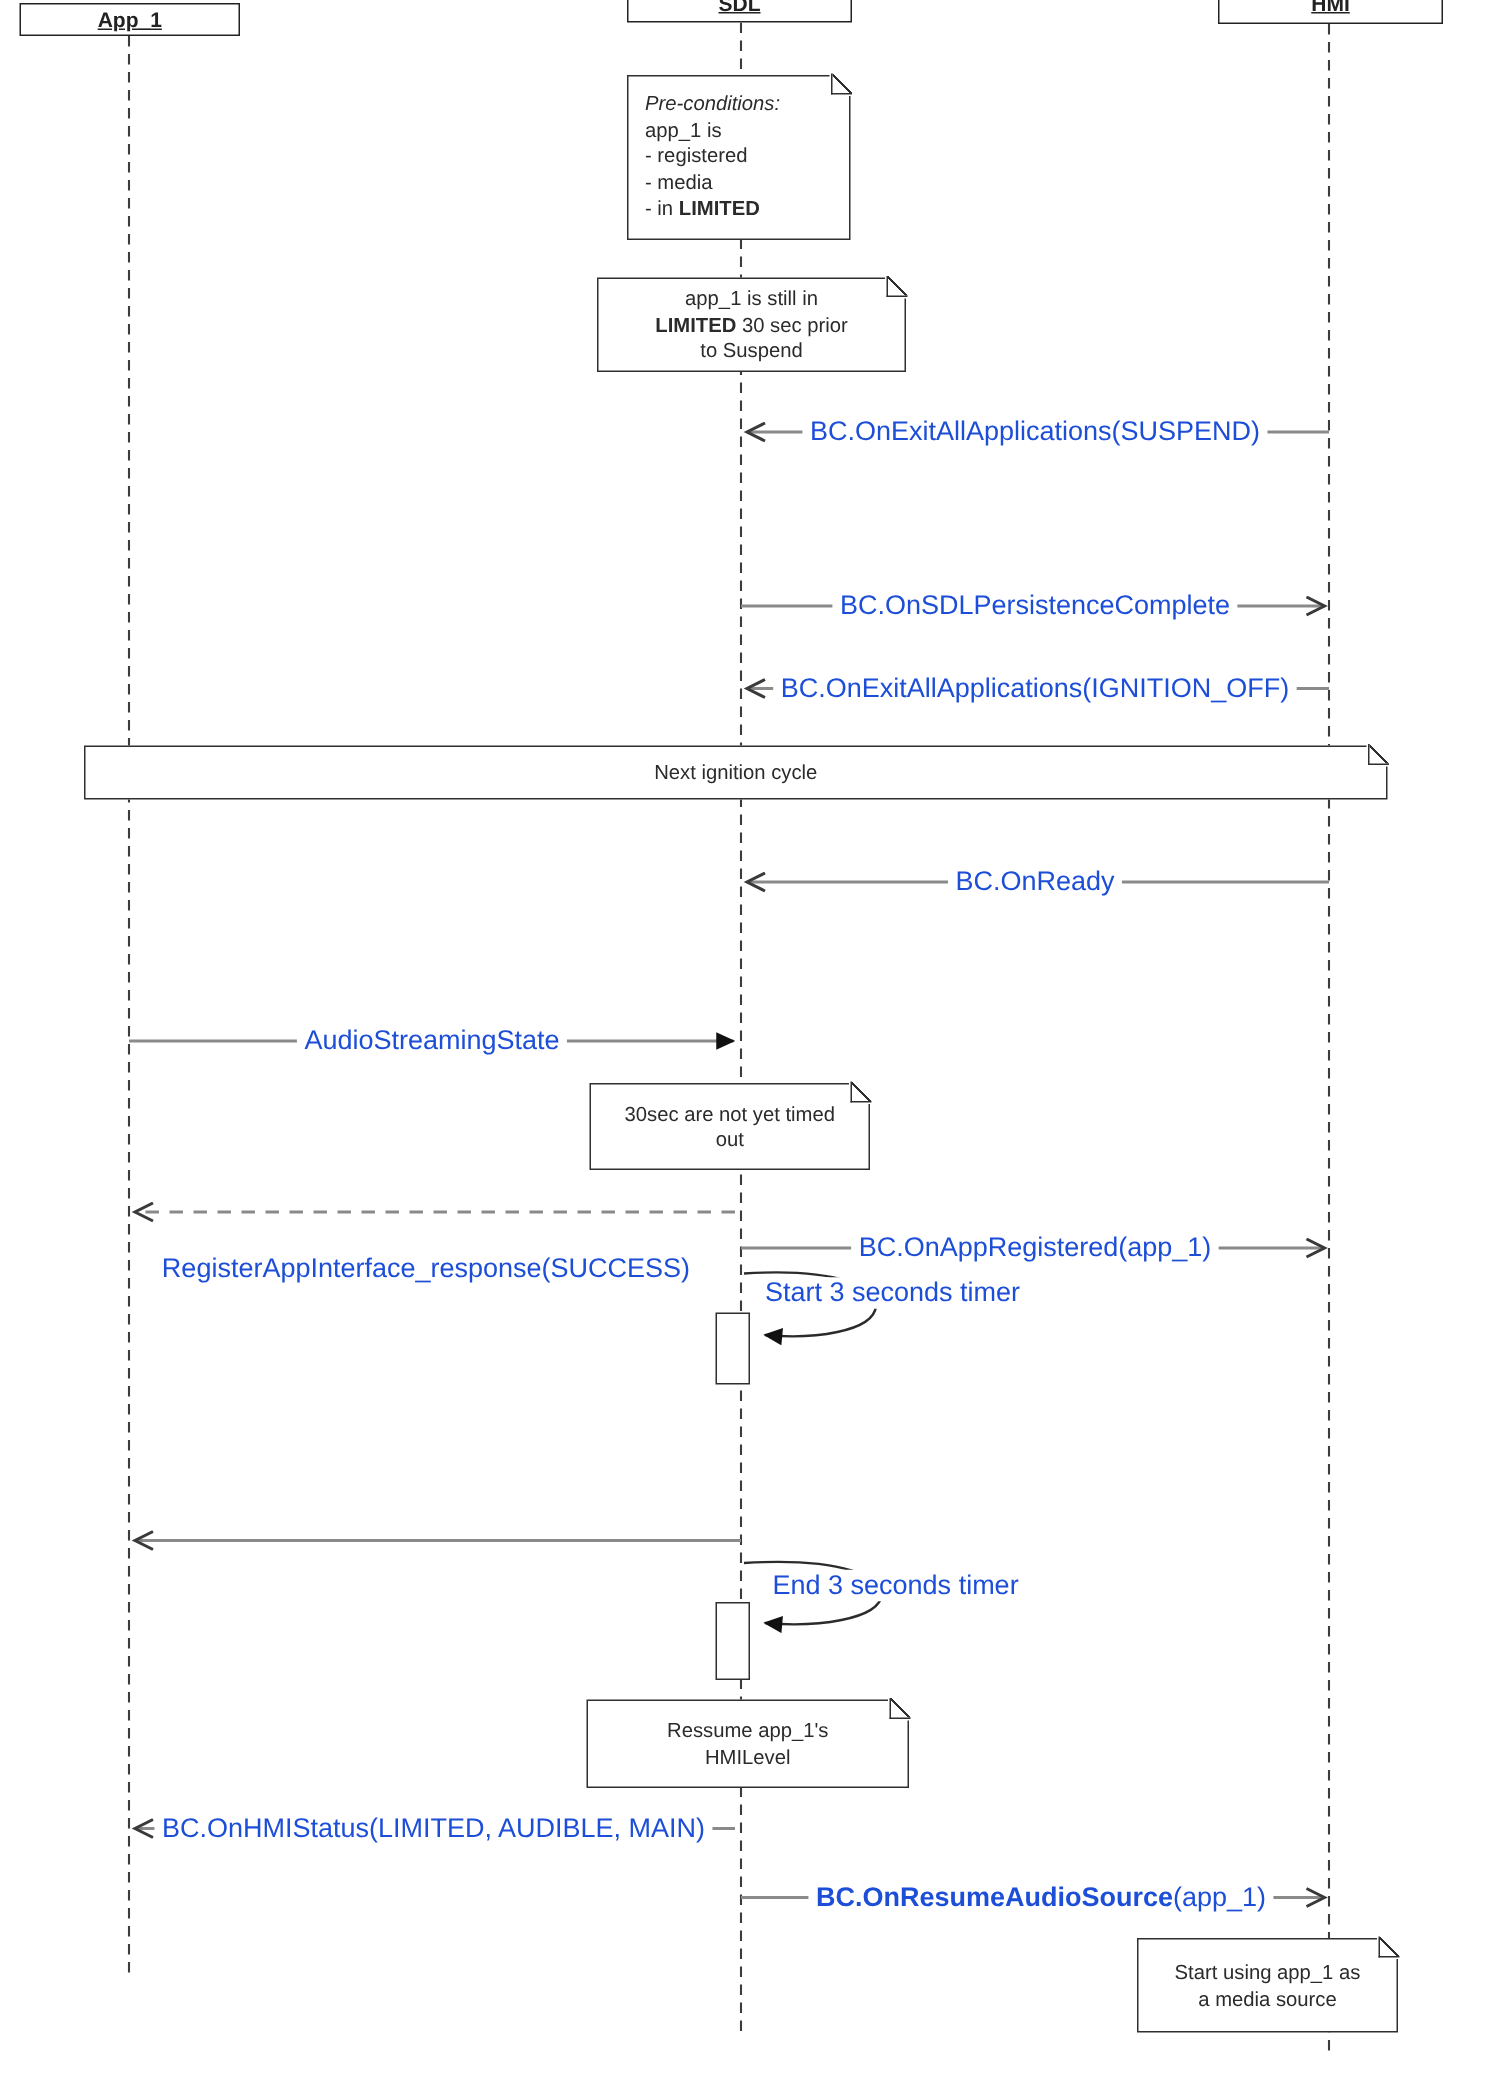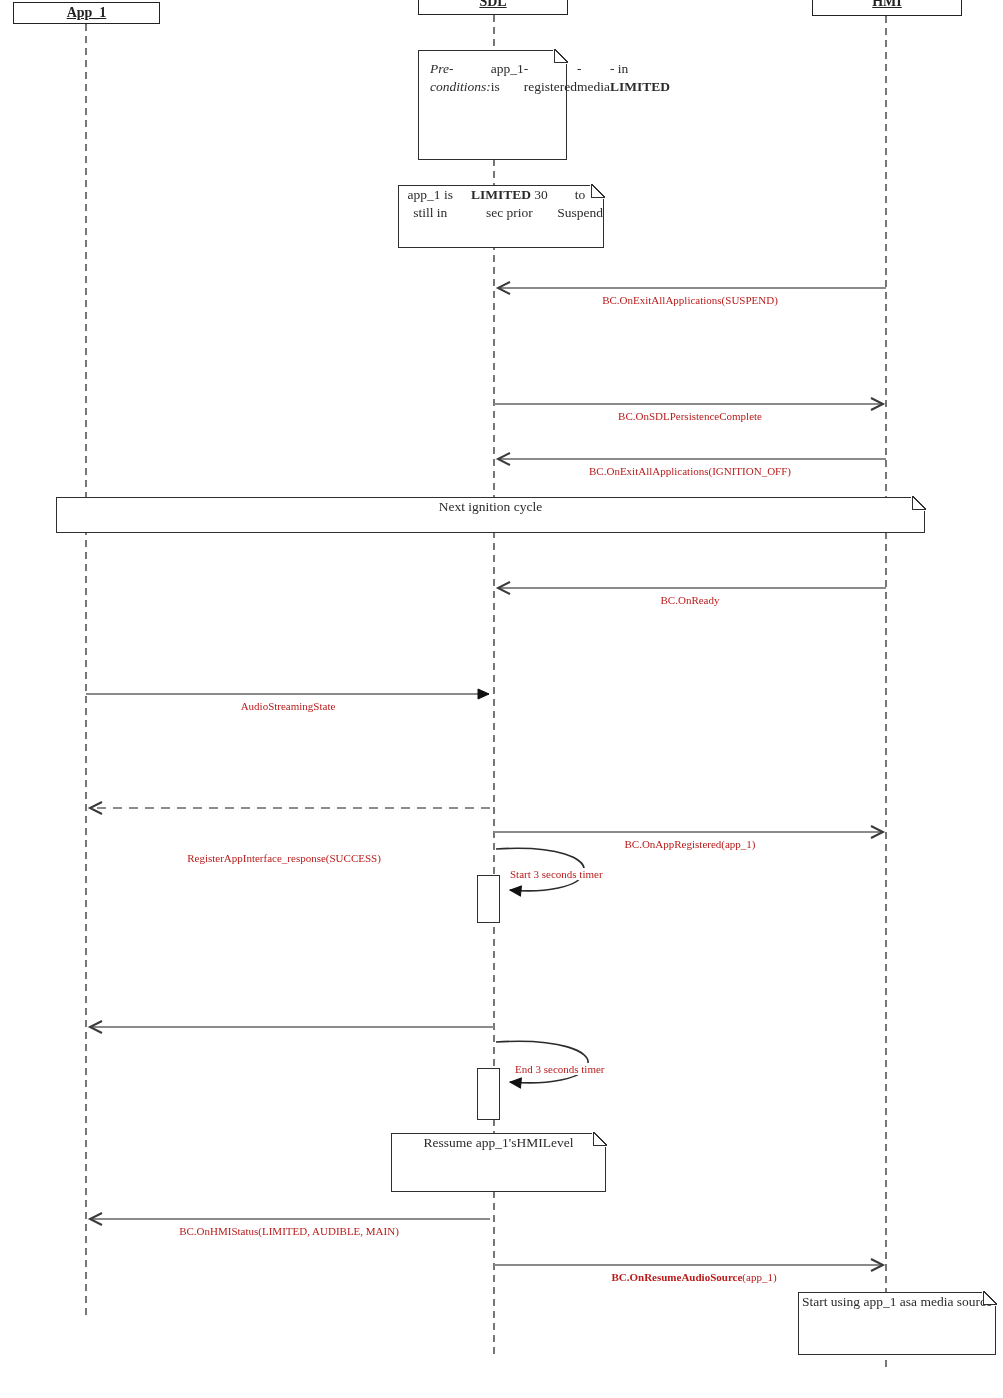--- a/index.html
+++ b/index.html
@@ -1,18 +1,18 @@
 <!DOCTYPE html>
 <html><head>
 <meta charset="utf-8">
 <style>
   html,body{margin:0;padding:0;background:#fff;}
   .stage{
     position:relative;width:1003px;height:1398px;background:#fff;overflow:hidden;
-    font-family:Liberation Serif, serif;color:#2b2b2b;border-radius:21px;
+    font-family:Liberation Sans, sans-serif;color:#2b2b2b;border-radius:21px;
   }
   .layer-svg{position:absolute;left:0;top:0;z-index:1;}
   
   .pbox{
     position:absolute;background:#fff;border:1.7px solid #222;box-sizing:border-box;
     display:flex;align-items:center;justify-content:center;z-index:2;
     font-weight:bold;font-size:14px;color:#222;
   }
   .pbox .pname{text-decoration:underline;}
   
@@ -21,32 +21,32 @@
     font-size:13.5px;line-height:17.5px;color:#2b2b2b;
   }
   .note::before{
     content:"";position:absolute;top:-2px;right:-2px;width:15px;height:15px;background:#fff;
   }
   .note::after{
     content:"";position:absolute;top:-1.6px;right:-1.6px;width:14px;height:14px;box-sizing:border-box;
     border-left:1.6px solid #2f2f2f;border-bottom:1.6px solid #2f2f2f;
     background:linear-gradient(45deg,#fff calc(50% - 1.2px),#2f2f2f calc(50% - 1.2px),#2f2f2f calc(50% + 0.2px),#fff calc(50% + 0.2px));
   }
-  .note-body{position:relative;width:100%;height:100%;display:flex;justify-content:center;box-sizing:border-box;}
+  .note-body{position:relative;width:100%;height:100%;display:flex;flex-direction:column;justify-content:center;box-sizing:border-box;}
   .note-body.topalign{justify-content:flex-start;}
   .note .nline{text-align:center;}
   .note .nline.left{text-align:left;}
   .note .italic{font-style:italic;}
   b{font-weight:bold;}
   
   .abar{position:absolute;width:23px;background:#fff;border:1.6px solid #2f2f2f;box-sizing:border-box;z-index:2;}
   
   .mlabel{
-    position:absolute;background:#fff;padding:0 5px;font-size:11px;color:#b91c1c;
-    white-space:nowrap;z-index:3;transform:translate(-50%,-50%);margin-top:12px;
+    position:absolute;background:#fff;padding:0 5px;font-size:18px;color:#1d4ed8;
+    white-space:nowrap;z-index:3;transform:translate(-50%,-50%);
   }
   .mlabel.left-anchor{transform:translateY(-50%);}
   .mlabel.nobg{background:transparent;}
 </style>
 </head>
 <body>
 
 <div class="stage">
 
   <svg class="layer-svg" width="1003" height="1398" viewBox="0 0 1003 1398">
@@ -110,30 +110,36 @@
   </div>
 
 
   <div class="note" style="left:56px;top:497px;width:869px;height:36px">
     <div class="note-body">
       <div class="nline">Next ignition cycle</div>
     </div>
   </div>
 
 
+  <div class="note" style="left:393px;top:722px;width:187px;height:58px">
+    <div class="note-body">
+      <div class="nline">30sec are not yet timed</div>
+      <div class="nline">out</div>
+    </div>
+  </div>
 
 
   <div class="note" style="left:391px;top:1133px;width:215px;height:59px">
     <div class="note-body">
       <div class="nline">Ressume app_1's</div>
       <div class="nline">HMILevel</div>
     </div>
   </div>
 
-  <div class="note" style="left:798px;top:1292px;width:198px;height:63px">
+  <div class="note" style="left:758px;top:1292px;width:174px;height:63px">
     <div class="note-body">
       <div class="nline">Start using app_1 as</div>
       <div class="nline">a media source</div>
     </div>
   </div>
 
   <div class="mlabel" style="left:690px;top:288px">BC.OnExitAllApplications(SUSPEND)</div>
   <div class="mlabel" style="left:690px;top:404px">BC.OnSDLPersistenceComplete</div>
   <div class="mlabel" style="left:690px;top:459px">BC.OnExitAllApplications(IGNITION_OFF)</div>
   <div class="mlabel" style="left:690px;top:588px">BC.OnReady</div>

